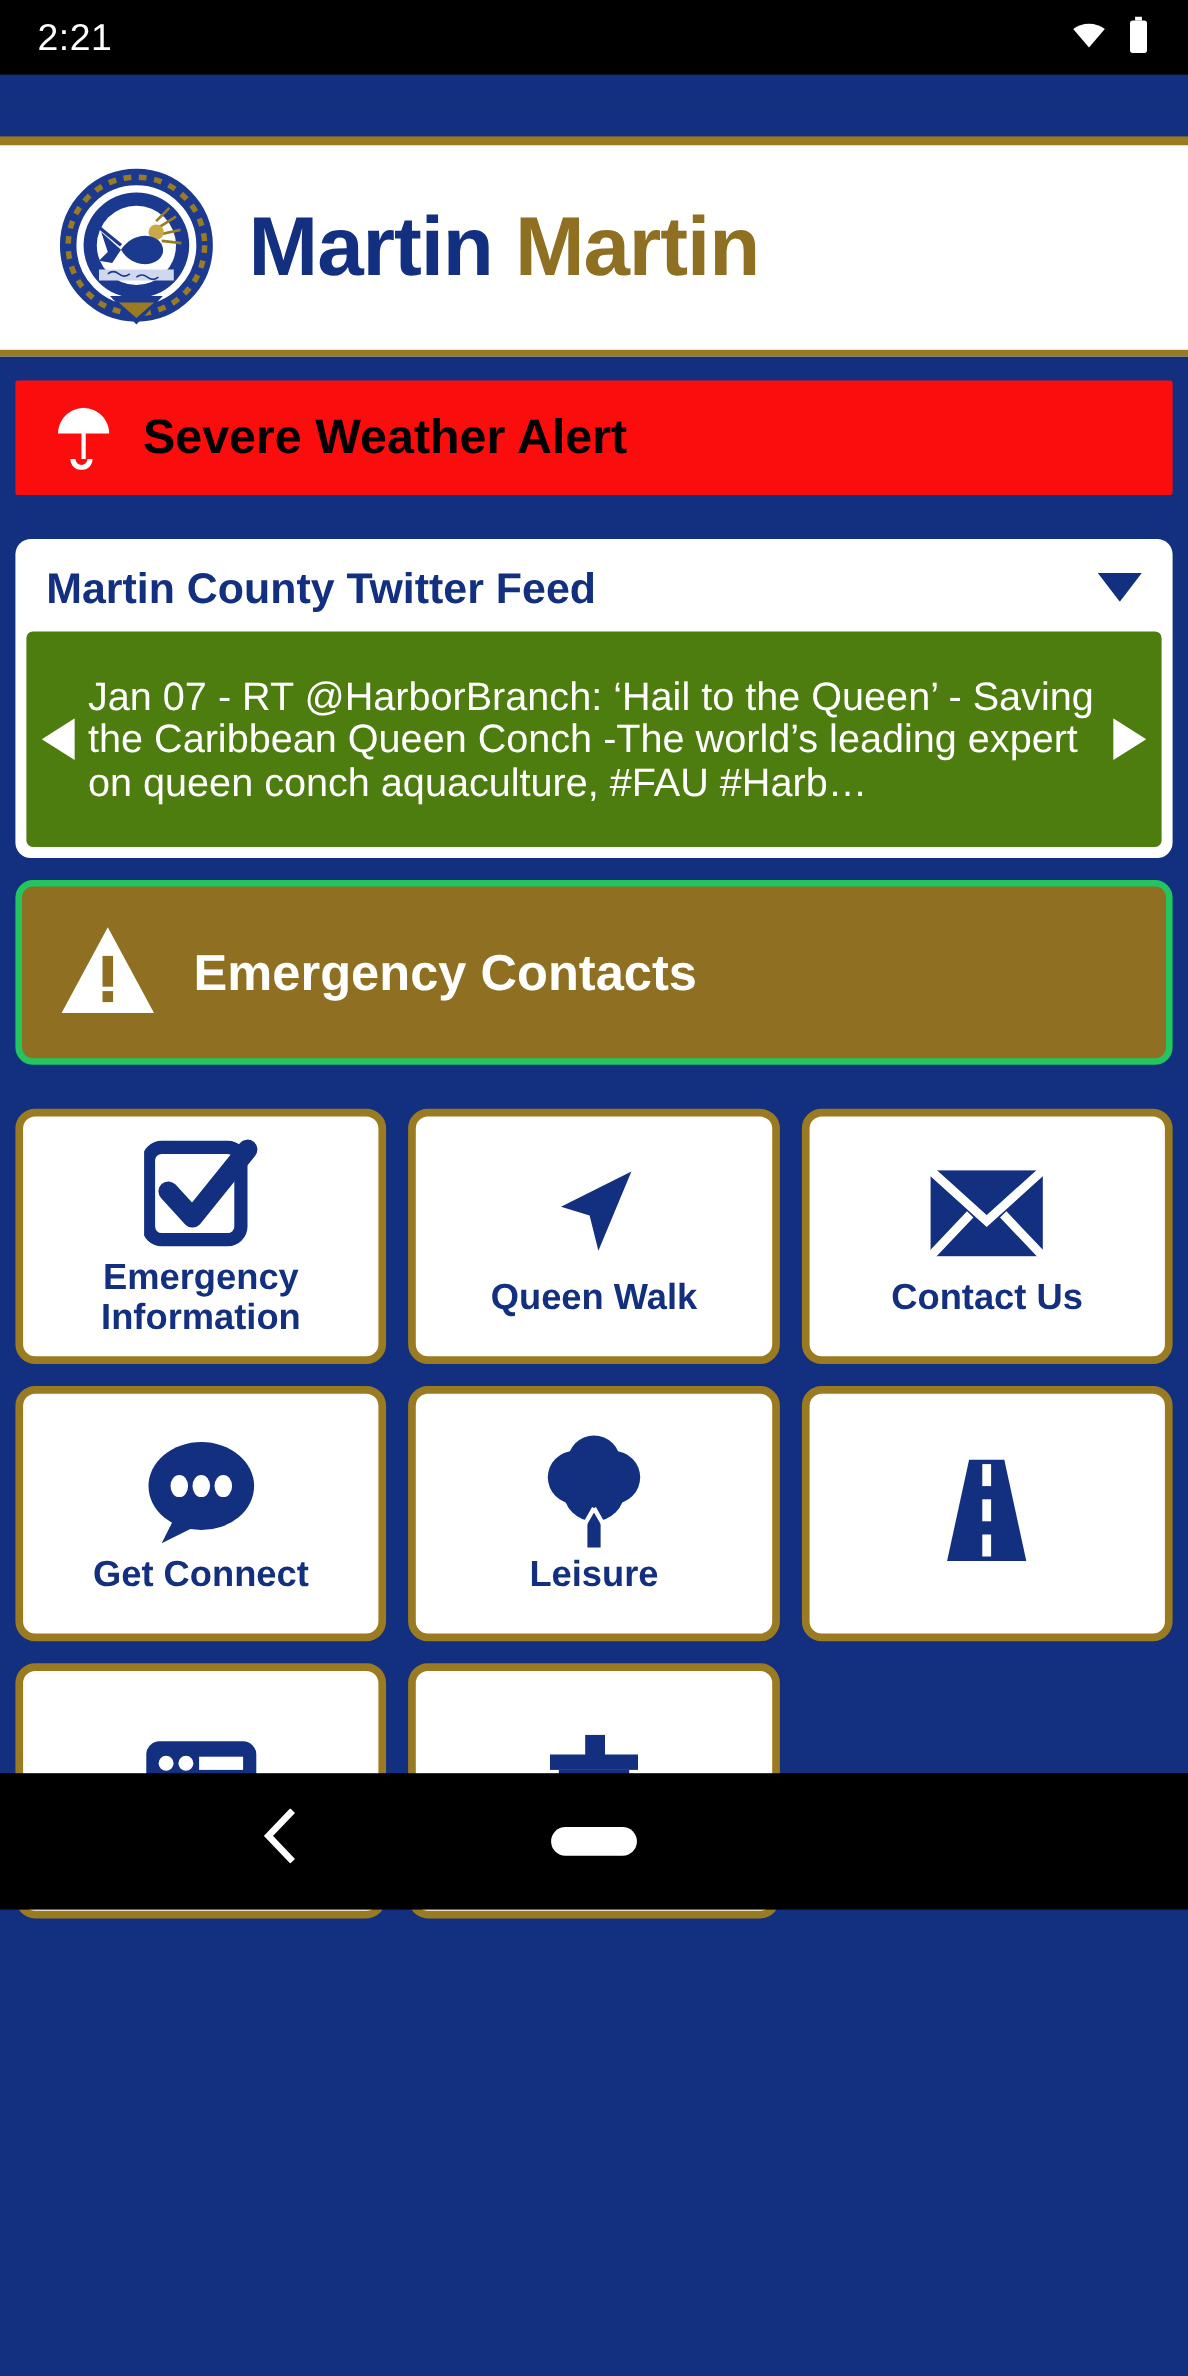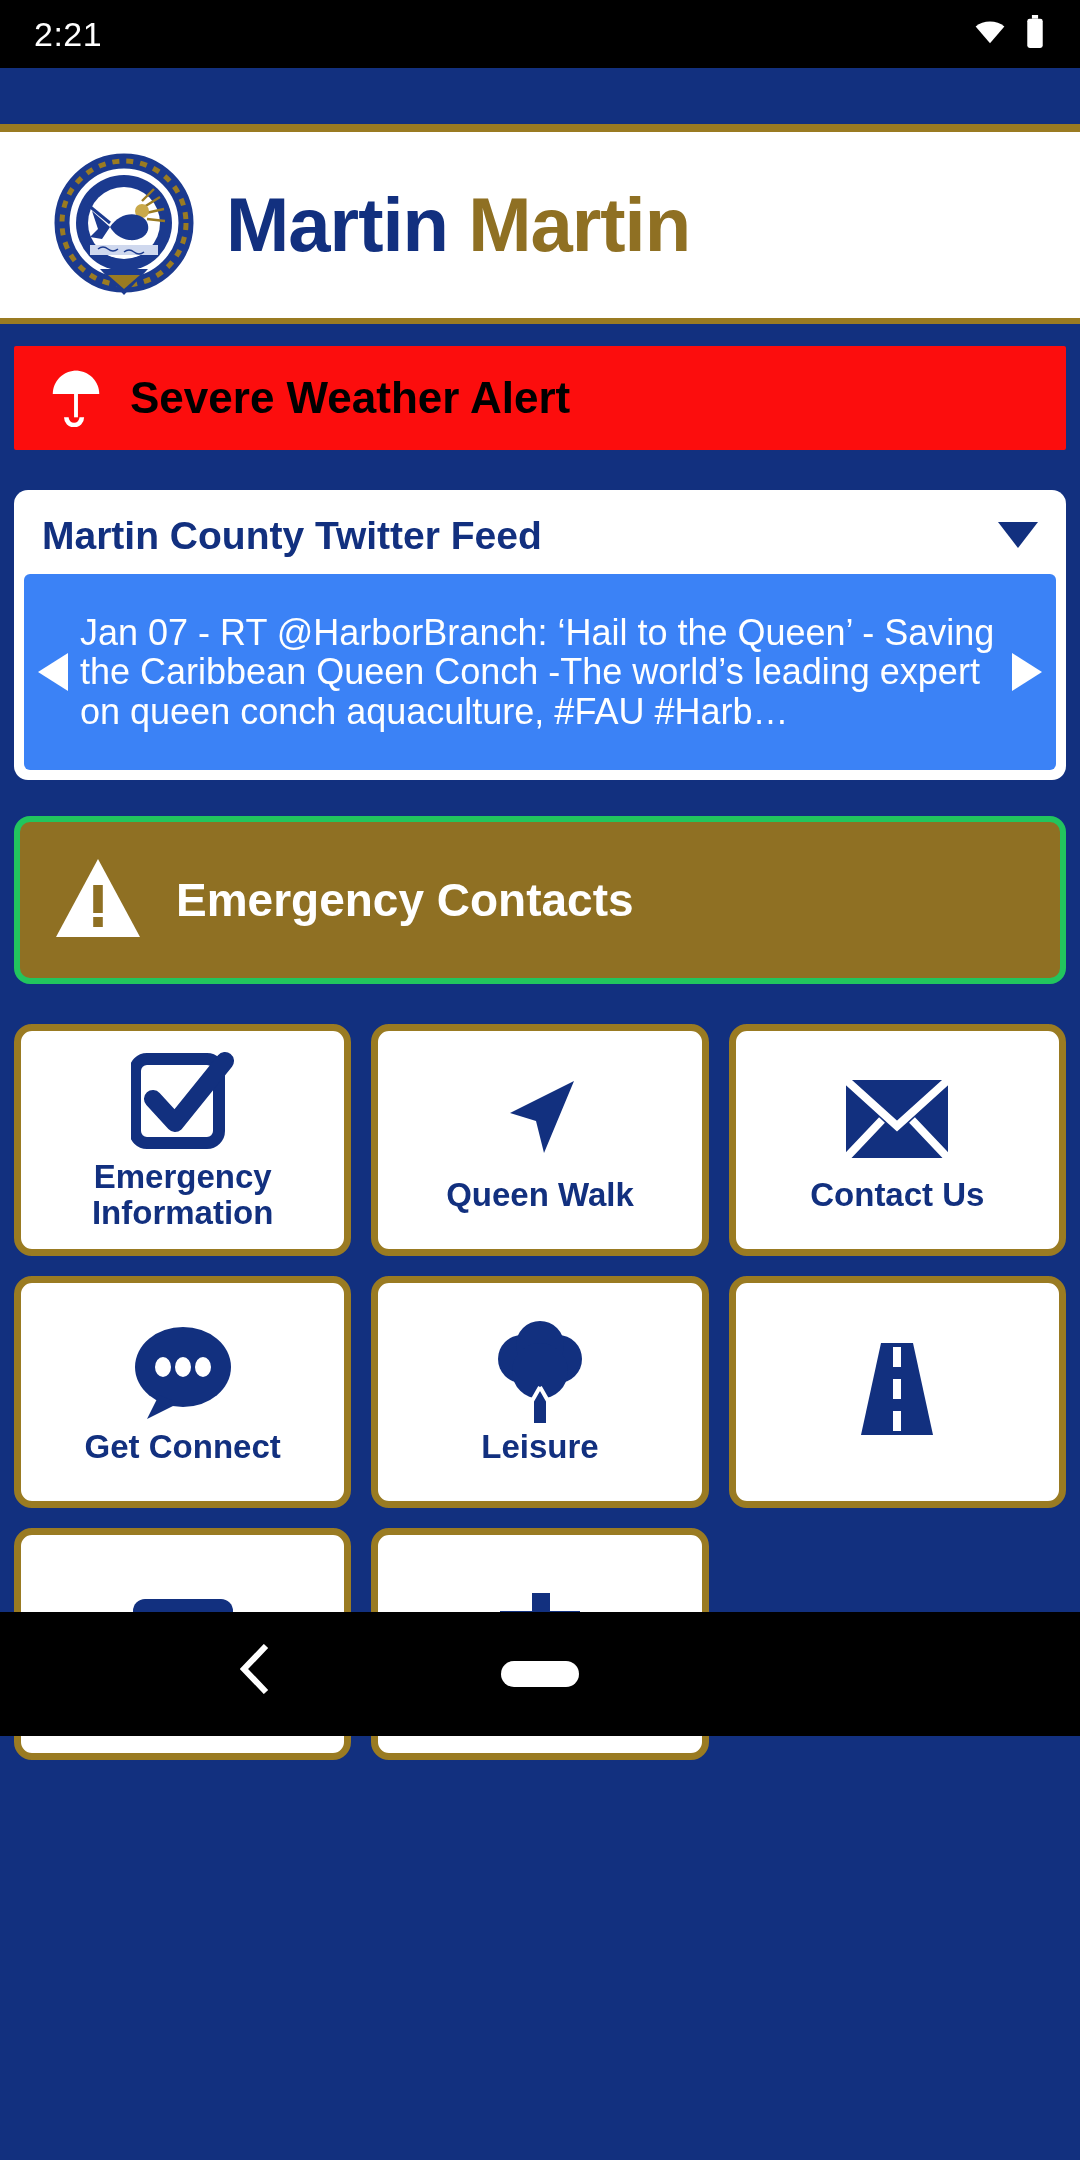--- a/index.html
+++ b/index.html
@@ -42,30 +42,30 @@
   .alert {
     background:#fc0d0d; border-radius:2px;
     height:104px; display:flex; align-items:center; gap:26px;
     padding:0 34px; margin-bottom:40px;
   }
   .alert-label { color:#000000; font-size:44px; font-weight:700; }
 
   
   .feed {
     background:#fff; border-radius:14px; padding:10px;
-    margin-bottom:36px;
+    margin-bottom:20px;
   }
   .feed-head {
     display:flex; align-items:center; justify-content:space-between;
     padding:14px 18px 16px 18px;
   }
   .feed-title { color:#12307f; font-size:39px; font-weight:700; }
   .feed-caret { color:#12307f; font-size:34px; line-height:1; }
   .feed-body {
-    background:#3b82f6; border-radius:6px;
+    background:#4d7c0f; border-radius:6px;
     display:flex; align-items:center; padding:10px 6px;
     min-height:196px;
   }
   .arrow { flex:0 0 46px; display:flex; justify-content:center; color:#fff; }
   .tweet {
     flex:1; color:#fff; font-size:36px; line-height:1.085;
     padding:6px 4px;
   }
 
   

